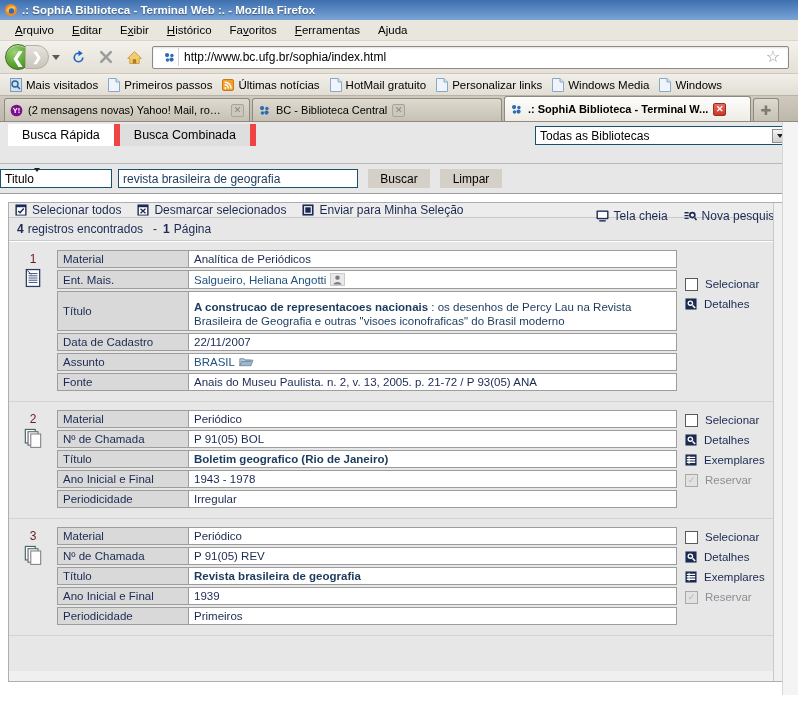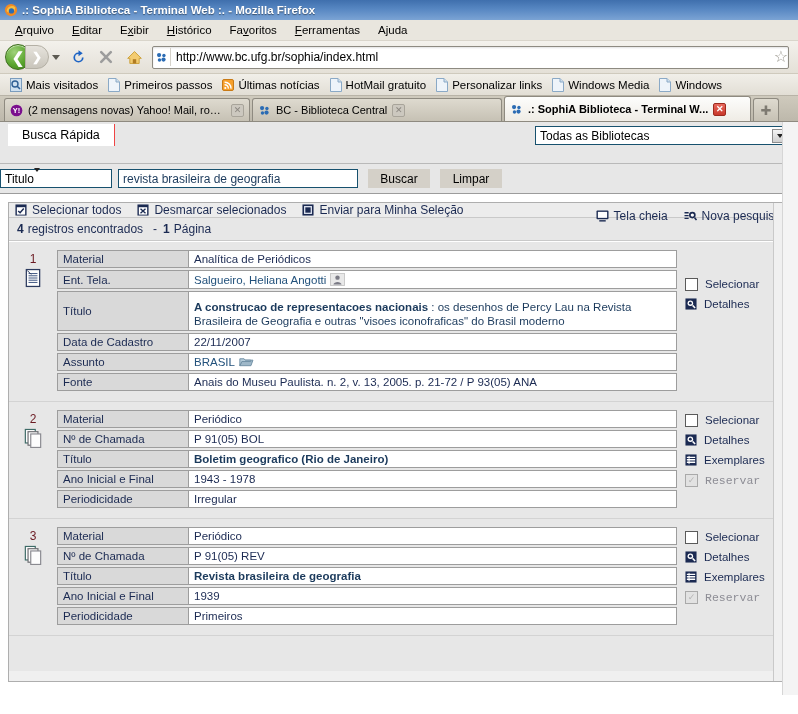--- a/index.html
+++ b/index.html
@@ -74,21 +74,21 @@
     width: 0; height: 0; margin-left: 3px;
     border-left: 4px solid transparent; border-right: 4px solid transparent;
     border-top: 5px solid #5c5a52;
   }
   .urlbar {
     flex: 1; height: 23px; margin: 0 4px;
     background: #ffffff;
     border: 1px solid #8d8a81;
     border-radius: 2px;
     display: flex; align-items: center;
-    padding: 0 0;
+    padding: 0 8px;
     box-shadow: inset 0 1px 2px rgba(0,0,0,.12);
   }
   .urlbar .favbox {
     width: 18px; height: 18px;
     display:flex; align-items:center; justify-content:center;
     border-right: 1px solid #d5d2ca;
     margin-right: 5px; flex:none;
   }
   .urlbar .urltext { font-size: 12px; color: #000; flex: 1; white-space: nowrap; overflow: hidden;}
   .star { color: #9a978e; font-size: 16px; line-height: 1; }
@@ -165,21 +165,21 @@
     height: 42px;
     background: #e7e7e7;
     border-bottom: 1px solid #b9b9b9;
     position: relative;
   }
   .tabrow { position: absolute; left: 8px; top: 0; display: flex; align-items: flex-end; height: 24px;}
   .apptab {
     padding: 4px 14px 4px 14px;
     font-size: 12.5px; color: #000;
     background: #ffffff;
-    border-right: 1px solid #ef4444;
+    border-right: 6px solid #ef4444;
   }
   .apptab.sel { background: #ffffff; }
   .apptab.unsel { background: #dedede; }
   .libselect {
     position: absolute; right: 8px; top: 4px;
     width: 255px; height: 19px;
     background: #fff;
     border: 1px solid #17516e;
     display: flex; align-items: center;
     padding-left: 4px;
@@ -299,21 +299,21 @@
   .rvalue .ttlstrong { font-weight: bold; color: #1b3a5c; }
   .rvalue .ttlrest { color: #1b3a5c; }
   .titletext { line-height: 14px; }
   .inline-icon { margin: 0 4px; display: inline-flex; vertical-align: middle; }
   .recactions {
     width: 108px; flex: none;
     padding-left: 4px;
   }
   .ra { display: flex; align-items: center; height: 20px; }
   .ra .ralabel { font-size: 11.5px; color: #1b2a52; margin-left: 7px; }
-  .ra.disabled .ralabel { color: #8d8d95; font-family: Liberation Mono, monospace; }
+  .ra.disabled .ralabel { color: #8d8d95; }
   .chkbox {
     width: 13px; height: 13px; flex: none;
     background: #fff; border: 1px solid #5a5a5a;
   }
   .chkbox.gray { background: #e2e2e2; border-color: #a9a9a9; color:#b4b4b4; font-size:9px; display:flex;align-items:center;justify-content:center;}
   .spacer-block { height: 24px; }
 
   .vscroll {
     position: absolute; right: 0; top: 0;
     width: 16px; height: 100%;
@@ -502,20 +502,23 @@
     <span>✚</span>
   </div>
 </div>
 
 <div class="page">
 
   <div class="appbar">
     <div class="tabrow">
       <div class="apptab sel">
         <span>Busca Rápida</span>
+      </div>
+      <div class="apptab unsel">
+        <span>Busca Combinada</span>
       </div>
     </div>
     <div class="libselect">
       <span>Todas as Bibliotecas</span>
       <span class="arrowbox">
           <span class="tiny-caret"></span>
         </span>
     </div>
   </div>
 
@@ -614,21 +617,21 @@
               <path d="M2.5 2.5 L7 7" stroke="#2b3a5e" stroke-width="1.1"></path>
             </svg>
           </span>
         </div>
         <div class="rectable">
           <div class="rrow">
             <div class="rlabel">Material</div>
             <div class="rvalue">Analítica de Periódicos</div>
           </div>
           <div class="rrow">
-            <div class="rlabel">Ent. Tela.</div>
+            <div class="rlabel">Ent. Mais.</div>
             <div class="rvalue">
               <span style="color:#23527c">Salgueiro, Heliana Angotti</span>
               <span class="inline-icon">
                 <svg viewBox="0 0 16 14" width="15" height="13">
                   <rect x="0.5" y="0.5" width="15" height="13" fill="#e9e9e9" stroke="#c6c6c6"></rect>
                   <circle cx="8" cy="5" r="2.4" fill="#7b7b86"></circle>
                   <path d="M3.6 12.5 C4.2 8.6 11.8 8.6 12.4 12.5 Z" fill="#7b7b86"></path>
                 </svg>
               </span>
             </div>

